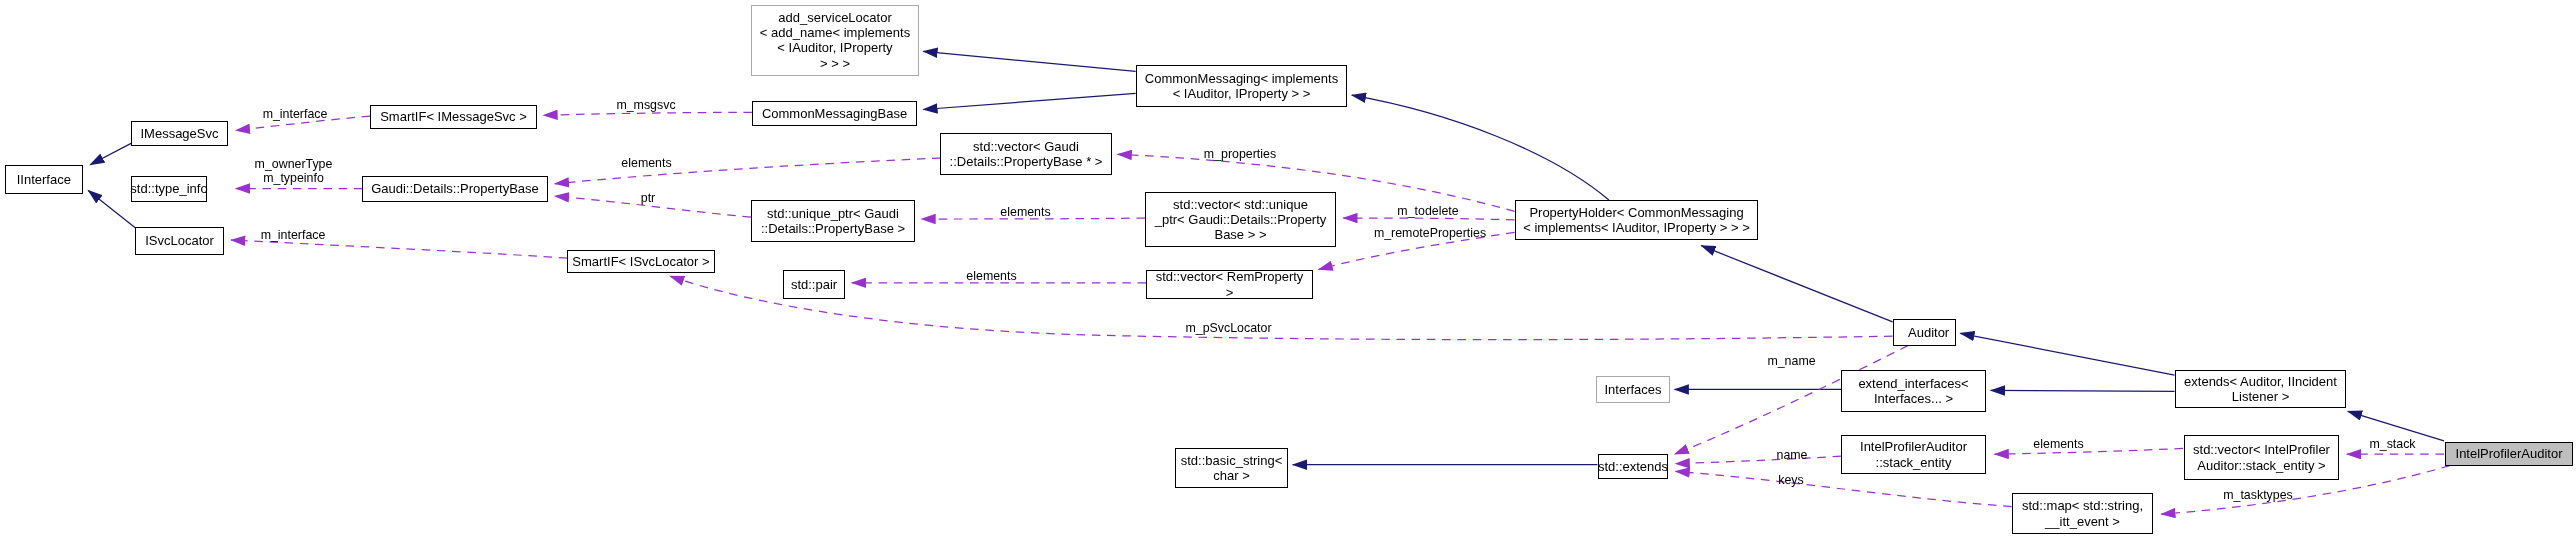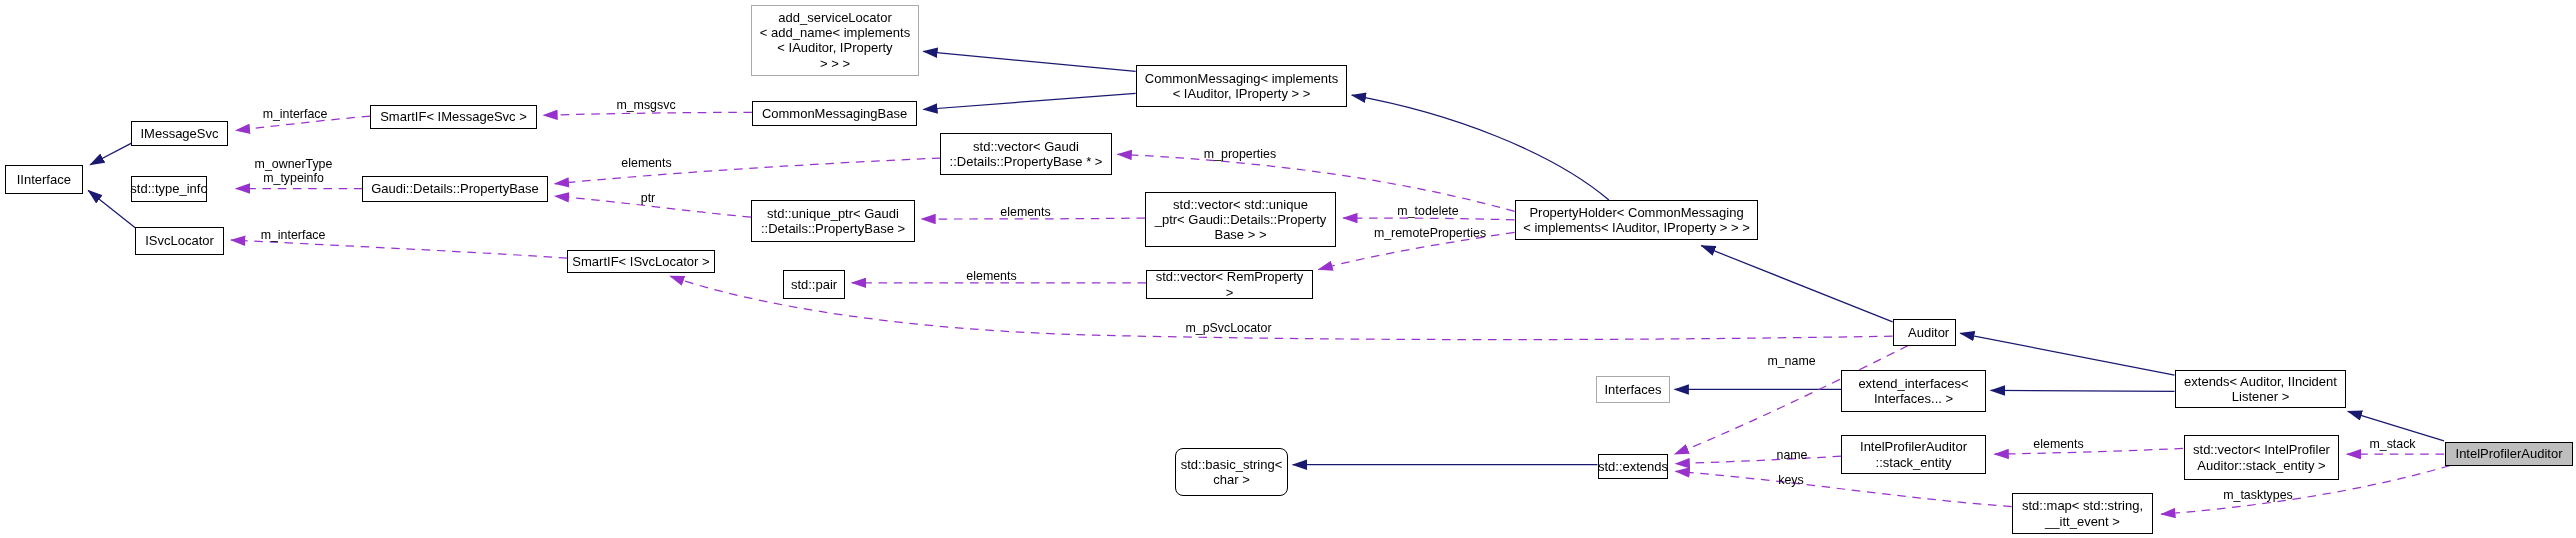--- a/index.html
+++ b/index.html
@@ -94,21 +94,21 @@
   <div class="node" style="left:2175px;top:370px;width:171px;height:38px;">extends&lt; Auditor, IIncident
 Listener &gt;</div>
   <div class="node" style="left:1841px;top:370px;width:145px;height:42px;">extend_interfaces&lt;
 Interfaces... &gt;</div>
   <div class="node" style="left:1841px;top:435px;width:145px;height:39px;">IntelProfilerAuditor
 ::stack_entity</div>
   <div class="node" style="left:2184px;top:435px;width:155px;height:45px;">std::vector&lt; IntelProfiler
 Auditor::stack_entity &gt;</div>
   <div class="node focal" style="left:2445px;top:442px;width:128px;height:24px;">IntelProfilerAuditor</div>
   <div class="node" style="left:1598px;top:454px;width:70px;height:25px;">std::extends</div>
-  <div class="node" style="left:1175px;top:448px;width:113px;height:48px;border-radius:8px;">std::basic_string&lt;
+  <div class="node" style="left:1175px;top:448px;width:113px;height:40px;">std::basic_string&lt;
 char &gt;</div>
   <div class="node" style="left:2012px;top:493px;width:141px;height:41px;">std::map&lt; std::string,
 __itt_event &gt;</div>
 
   <div class="elabel" style="left:257px;top:107px;width:76px;">m_interface</div>
   <div class="elabel" style="left:610px;top:98px;width:72px;">m_msgsvc</div>
   <div class="elabel" style="left:246px;top:157px;width:95px;">m_ownerType
 m_typeinfo</div>
   <div class="elabel" style="left:255px;top:228px;width:76px;">m_interface</div>
   <div class="elabel" style="left:617px;top:156px;width:59px;">elements</div>

